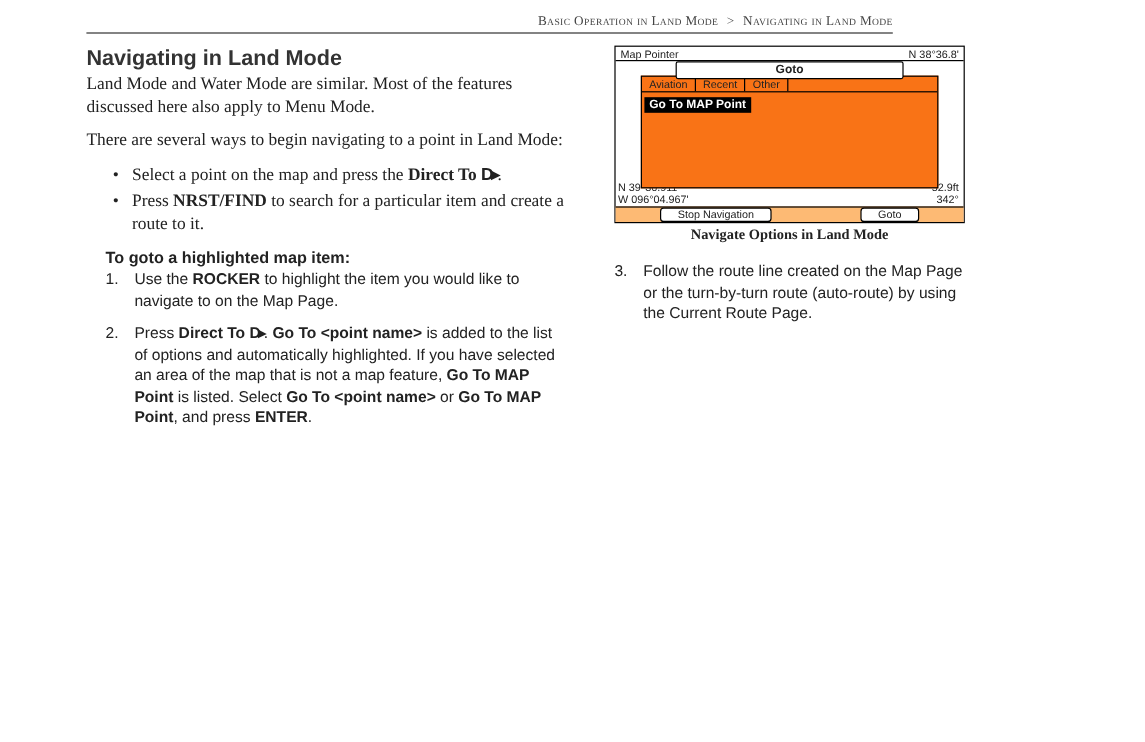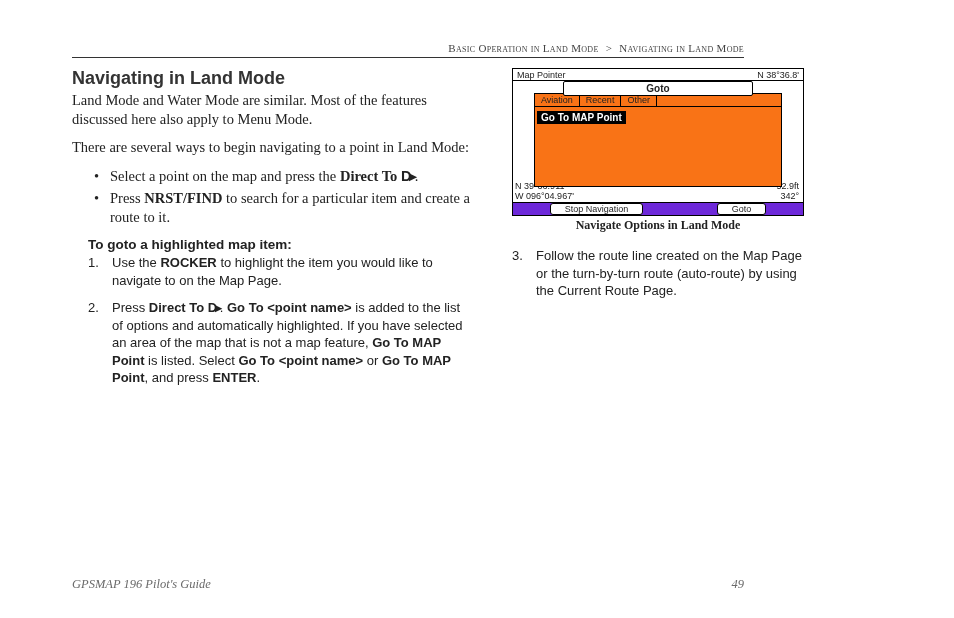--- a/index.html
+++ b/index.html
@@ -1,17 +1,17 @@
 <!DOCTYPE html>
 <html><head>
 <meta charset="utf-8">
 <style>
   * { box-sizing: border-box; margin: 0; padding: 0; }
   html, body { width: 954px; height: 618px; background: #fff; font-family: "Times New Roman", serif; color: #222; }
-  .page { position: relative; width: 796px; height: 618px; padding: 42px 52px 26px 72px; }
+  .page { position: relative; width: 796px; height: 618px; padding: 12px 52px 26px 72px; }
   .breadcrumb { text-align: right; font-size: 11px; font-variant: small-caps; letter-spacing: .3px; color: #444; margin-bottom: 3px; }
   .breadcrumb .sep { margin: 0 4px; }
   .rule { border: 0; border-top: 1px solid #333; margin-bottom: 10px; }
   .cols { display: flex; gap: 38px; }
   .col-left { flex: 0 0 402px; }
   .col-right { flex: 1; }
   h2.title { font-family: Arial, Helvetica, sans-serif; font-weight: 700; font-size: 18px; color: #333; margin-bottom: 2px; }
   .body-text { font-size: 14.5px; line-height: 1.28; color: #222; margin-bottom: 10px; }
   .ul { list-style: none; margin: 0 0 10px 0; }
   .ul li { font-size: 14.5px; line-height: 1.3; padding-left: 38px; position: relative; margin-bottom: 4px; }
@@ -27,21 +27,21 @@
   .figure { margin: 0 auto 4px auto; width: 292px; }
   .shot { width: 292px; height: 148px; border: 1px solid #000; position: relative; background: #fff; font-family: Arial, Helvetica, sans-serif; }
   .shot .top { position: absolute; left: 0; right: 0; top: 0; height: 12px; font-size: 9px; display: flex; justify-content: space-between; padding: 0 4px; border-bottom: 1px solid #000; align-items: center; }
   .shot .titlebar { position: absolute; left: 50%; transform: translateX(-50%); top: 12px; width: 190px; height: 15px; border: 1px solid #000; background: #fff; font-size: 10px; font-weight: 700; text-align: center; line-height: 13px; border-radius: 2px; z-index: 3; }
   .shot .panel { position: absolute; left: 21px; right: 21px; top: 24px; bottom: 28px; border: 1px solid #000; background: #f97316; z-index: 2; }
   .shot .tabs { display: flex; font-size: 9px; border-bottom: 1px solid #000; }
   .shot .tabs span { padding: 1px 6px; border-right: 1px solid #000; }
   .shot .hl { background: #000; color: #fff; font-size: 10px; font-weight: 700; padding: 1px 4px; margin: 2px; display: inline-block; }
   .shot .coords { position: absolute; left: 2px; bottom: 14px; font-size: 9px; line-height: 10px; z-index: 1; }
   .shot .coords-r { position: absolute; right: 4px; bottom: 14px; font-size: 9px; line-height: 10px; text-align: right; z-index: 1; }
-  .shot .btnrow { position: absolute; left: 0; right: 0; bottom: 0; height: 13px; display: flex; justify-content: space-around; border-top: 1px solid #000; font-size: 9px; z-index: 2; background:#6d28d9; }
+  .shot .btnrow { position: absolute; left: 0; right: 0; bottom: 0; height: 13px; display: flex; justify-content: space-around; border-top: 1px solid #000; font-size: 9px; z-index: 2; background:#fdba74; }
   .shot .btnrow span { border: 1px solid #000; padding: 0 14px; border-radius: 3px; background: #fff; line-height: 10px; }
   .caption { font-family: Liberation Serif, serif; font-weight: 700; font-size: 12px; text-align: center; margin-top: 2px; }
   .ol-right li .num { left: 0; }
   .ol-right li { padding-left: 24px; }
   .footer { position: absolute; left: 72px; right: 52px; bottom: 26px; display: flex; justify-content: space-between; font-style: italic; font-size: 12.5px; color: #6a6a6a; font-family: "Times New Roman", serif; }
   .footer .pnum { font-style: italic; }
 </style>
 </head>
 <body>
 
@@ -120,17 +120,13 @@
 
       <ol class="ol ol-right" style="margin-top:14px;">
         <li>
           <span class="num">3.</span>
           <span>Follow the route line created on the Map Page or the turn-by-turn route (auto-route) by using the Current Route Page.</span>
         </li>
       </ol>
     </div>
   </div>
 
-  <div class="footer">
-    <span>GPSMAP 196 Pilot's Guide</span>
-    <span class="pnum">49</span>
-  </div>
 </div>
 
 </body></html>

